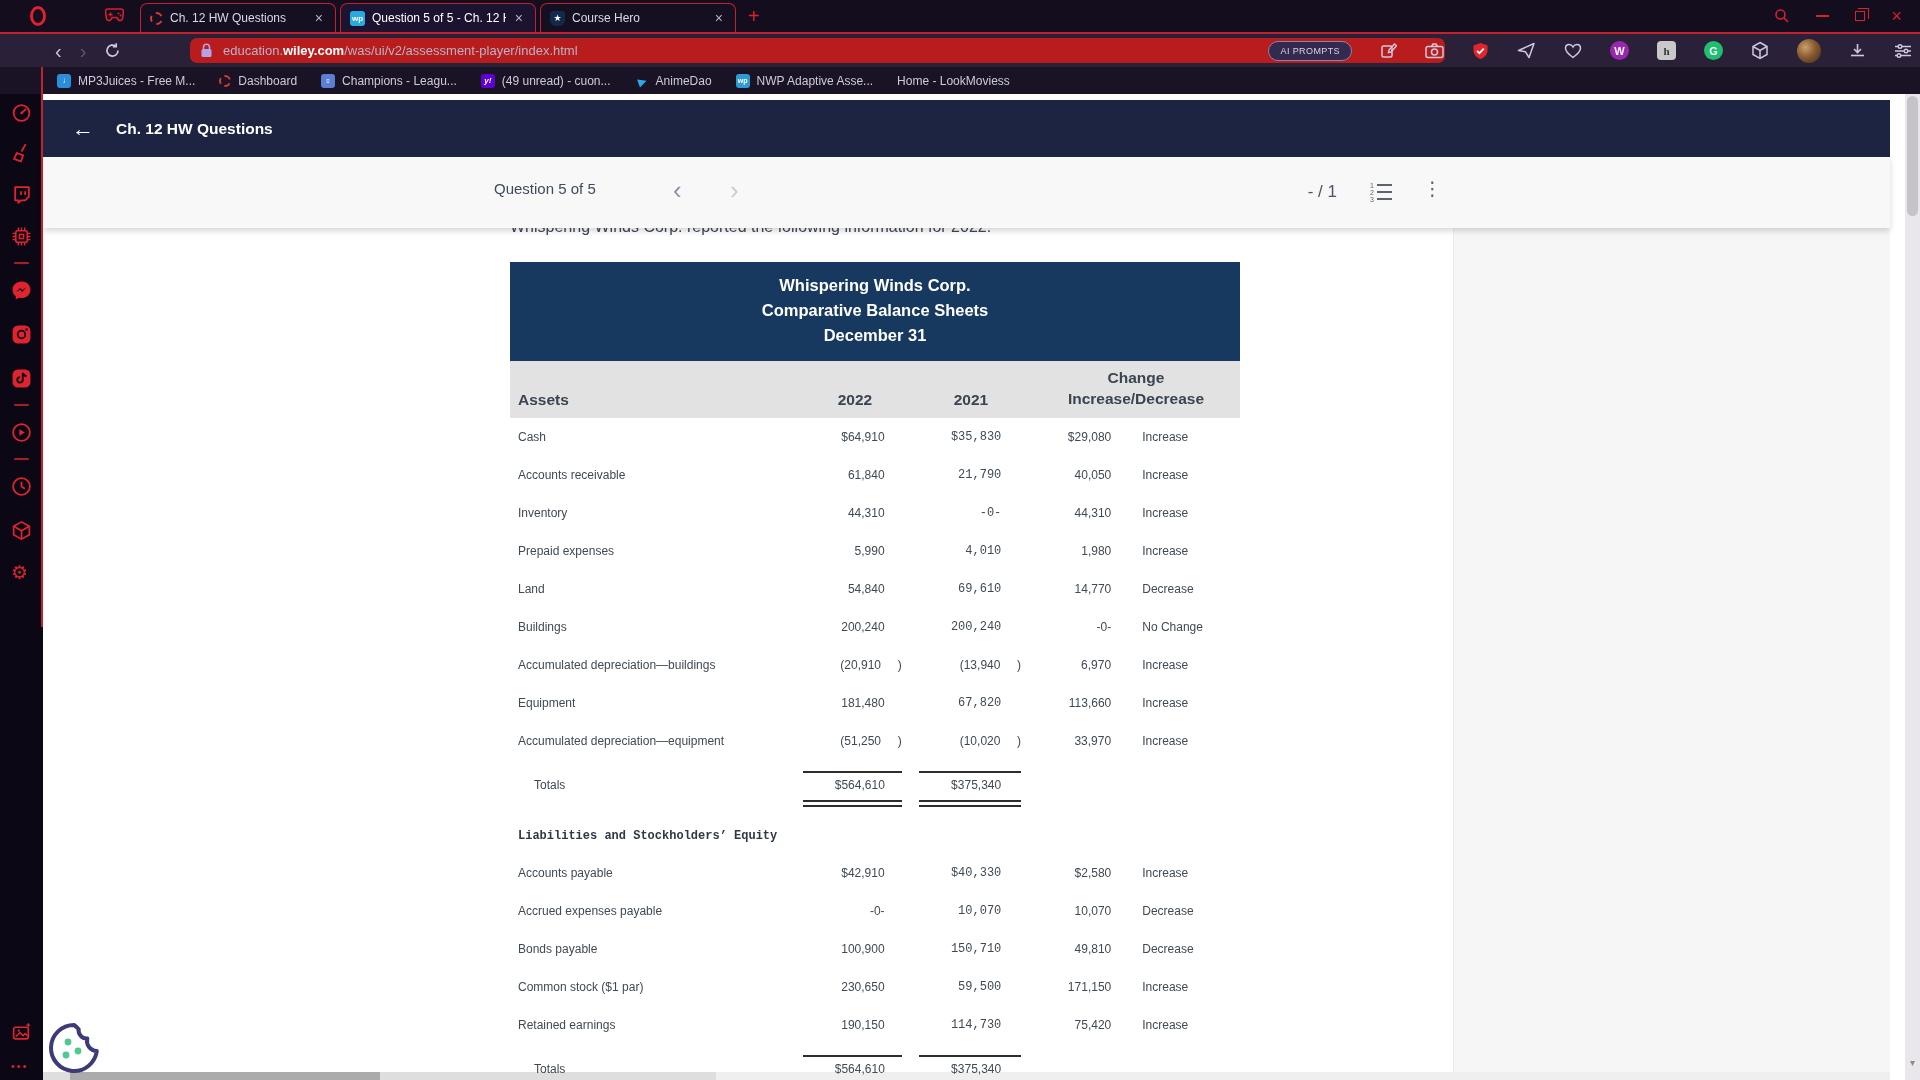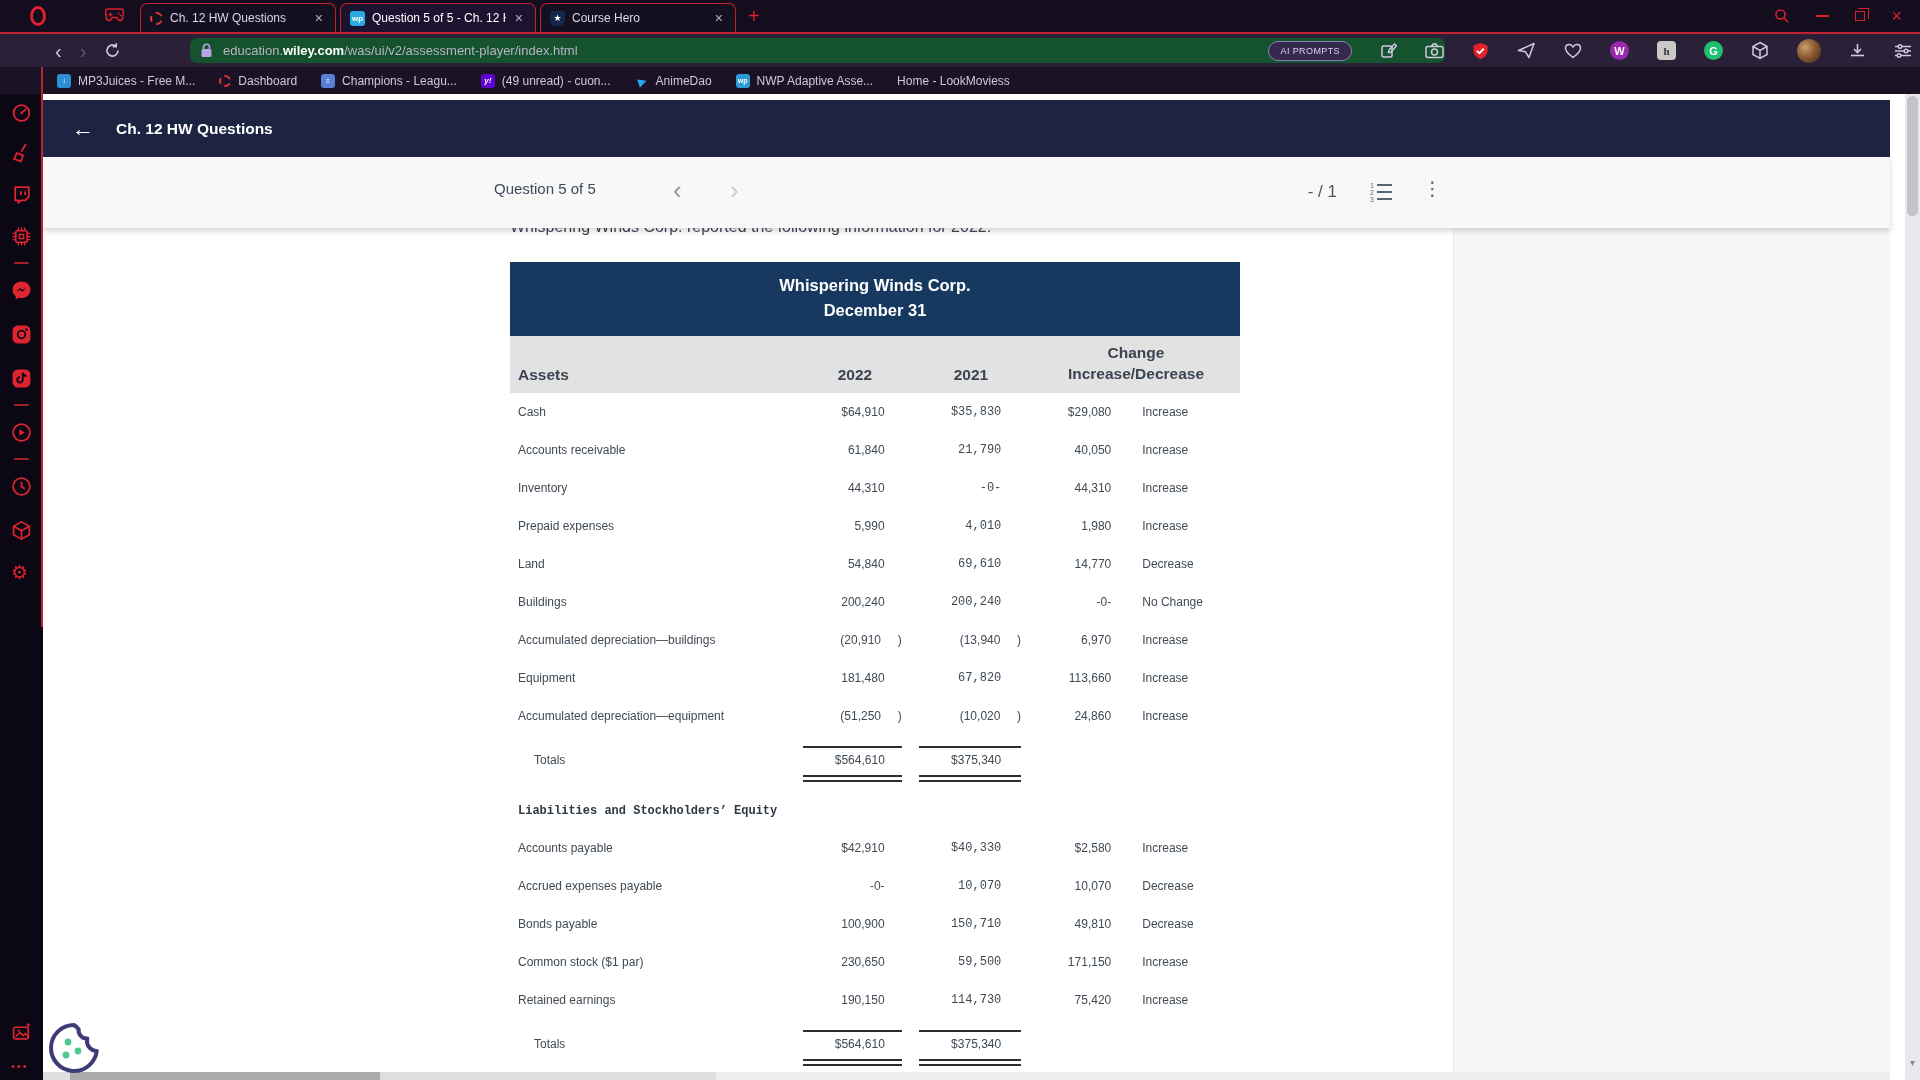--- a/index.html
+++ b/index.html
@@ -32,21 +32,21 @@
   .wc-min { width:13px; height:2px; background:#d8202f; }
   .wc-max { width:10px; height:10px; border:1.5px solid #d8202f; position:relative; }
   .wc-max::before { content:""; position:absolute; left:2px; top:-4px; width:10px; height:10px; border:1.5px solid #d8202f; border-left:none; border-bottom:none; }
   .wc-close { font-size:18px; line-height:1; }
 
   
   .addressbar { position:absolute; left:0; top:34px; width:1920px; height:33px; background:#2a2138;
                 display:flex; align-items:center; }
   .nav-btn { color:#cfc8de; font-size:20px; line-height:1; padding:0 9px; cursor:pointer; }
   .nav-btn.dim { color:#5f5773; }
-  .url-pill { position:absolute; left:190px; top:4px; width:1255px; height:25px; background:#14532d;
+  .url-pill { position:absolute; left:190px; top:4px; width:1255px; height:25px; background:#b91c1c;
               border-radius:7px; display:flex; align-items:center; padding:0 10px; cursor:text; }
   .url-text { font-size:13px; color:#b9b3c6; margin-left:10px; white-space:nowrap; }
   .url-text .domain { color:#ffffff; font-weight:bold; }
   .chrome-right { position:absolute; right:0; top:0; height:33px; display:flex; align-items:center; gap:28px; padding-right:8px; }
   .ai-pill { border:1px solid #8d82b5; color:#d9d3ea; font-size:9px; letter-spacing:.4px;
              padding:4px 11px; border-radius:12px; background:#332a4e; cursor:pointer; white-space:nowrap; }
   .cicon { cursor:pointer; display:flex; align-items:center; justify-content:center; }
   .ext-badge { width:19px; height:19px; border-radius:50%; color:#fff; font-size:11px; font-weight:bold;
                display:flex; align-items:center; justify-content:center; cursor:pointer; }
   .ext-w { background:#9b27b0; }
@@ -329,20 +329,21 @@
 <div class="red-line"></div>
 
 <div class="page">
   <div class="gray-zone"></div>
 
   <div class="intro">Whispering Winds Corp. reported the following information for 2022.</div>
 
   <div class="bstable">
     <div class="bs-head">
       <div>Whispering Winds Corp.</div>
+      <div>Comparative Balance Sheets</div>
       <div>December 31</div>
     </div>
     <div class="bs-cols">
       <div class="ch-label">Assets</div>
       <div class="ch-2022">2022</div>
       <div class="ch-2021">2021</div>
       <div class="ch-change">
         <div>Change</div>
         <div>Increase/Decrease</div>
       </div>
@@ -410,21 +411,21 @@
     <div class="n v2022 pad">181,480</div>
     <div class="n v2021 pad">67,820</div>
     <div class="chg">113,660</div>
     <div class="dir">Increase</div>
   </div>
 
   <div class="trow">
     <div class="c-label">Accumulated depreciation—equipment</div>
     <div class="n v2022">(51,250     )</div>
     <div class="n v2021">(10,020     )</div>
-    <div class="chg">24,860</div>
+    <div class="chg">33,970</div>
     <div class="dir">Increase</div>
   </div>
 </div>
 
     <div class="trow totals">
       <div class="c-label tot-label">Totals</div>
       <div class="n v2022"><span class="totbox">$564,610</span></div>
       <div class="n v2021"><span class="totbox t2">$375,340</span></div>
       <div class="chg"></div>
         <div class="dir"></div>

